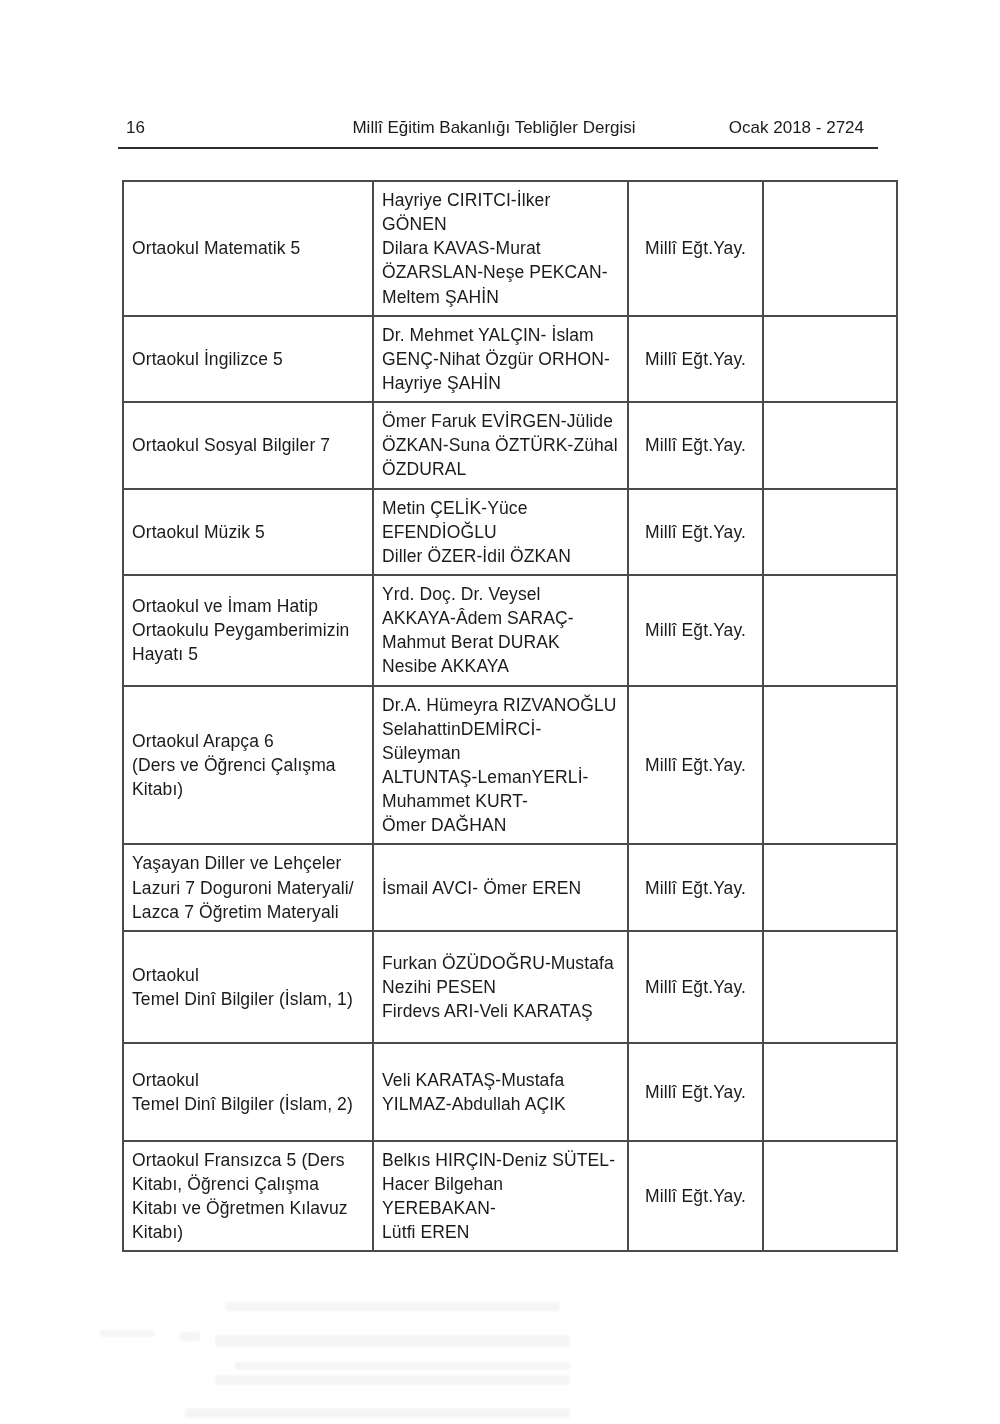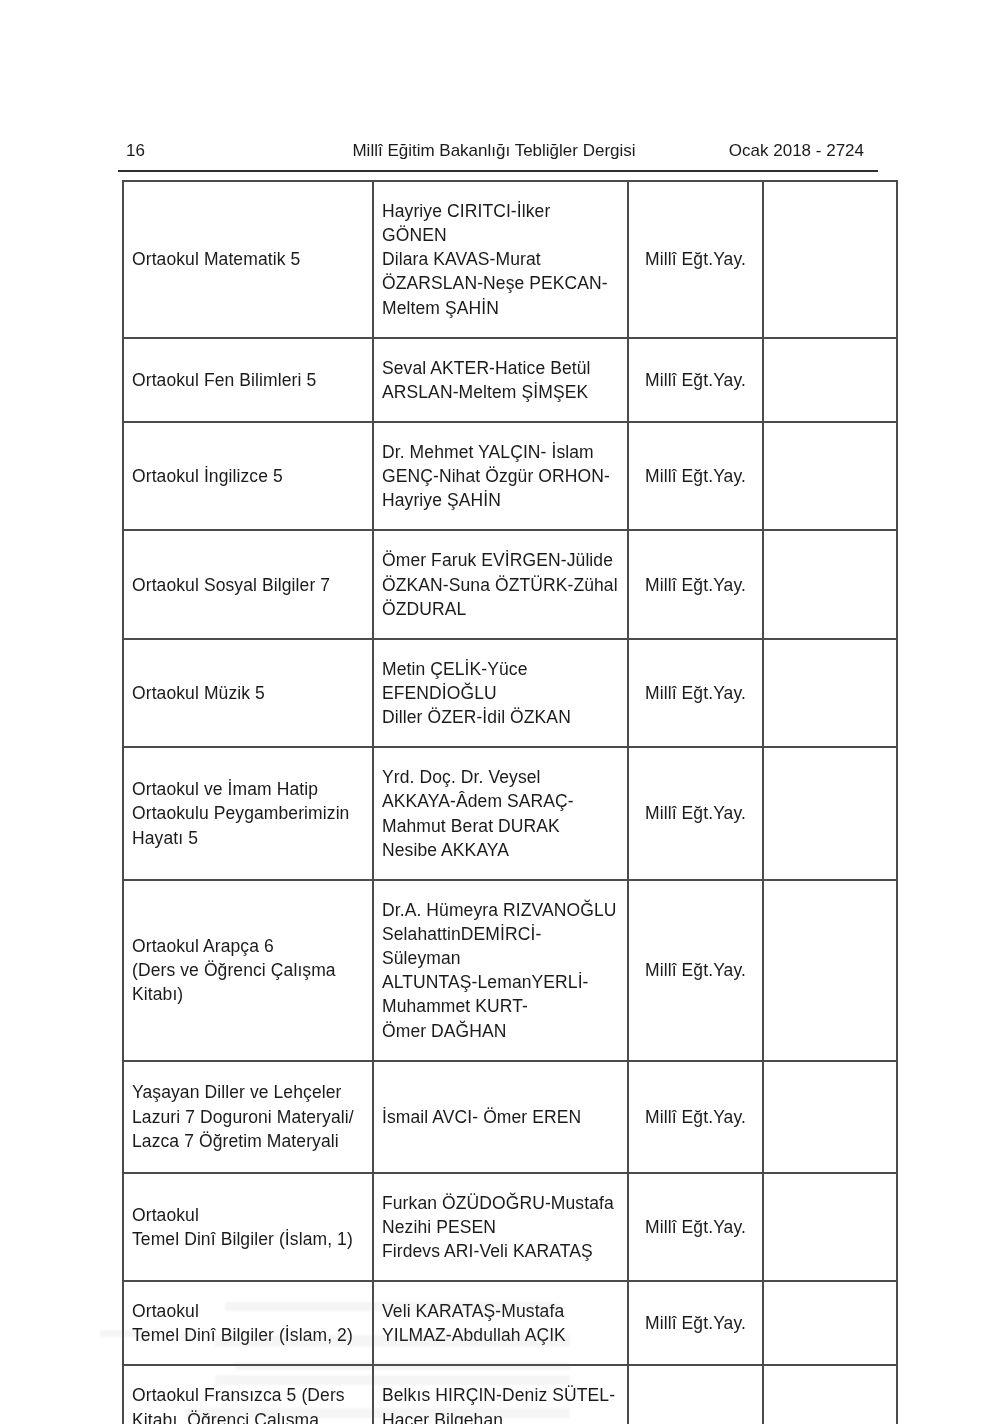--- a/index.html
+++ b/index.html
@@ -19,21 +19,20 @@
     position: absolute;
     left: 118px;
     top: 118px;
     width: 760px;
     display: flex;
     justify-content: space-between;
     align-items: flex-start;
     font-size: 17px;
     padding-bottom: 9px;
     border-bottom: 2.5px solid #2e2e2e;
-    margin-top: 23px;
   }
   .page-header .title {
     position: absolute;
     left: 0;
     right: 8px;
     text-align: center;
   }
   .page-header .pagenum { position: relative; z-index: 1; padding-left: 8px; }
   .page-header .issue   { position: relative; z-index: 1; padding-right: 14px; }
 
@@ -43,21 +42,21 @@
     top: 180px;
     border-collapse: collapse;
     table-layout: fixed;
     font-size: 17.5px;
     line-height: 1.38;
   }
   table.book-table td {
     border: 2px solid #4b4b4b;
     vertical-align: middle;
     white-space: pre-line;
-    padding: 17px 8px;
+    padding: 6px 8px;
     letter-spacing: 0.1px;
   }
   td.c1 { width: 232px; padding-left: 13px; border-radius: 22px; }
   td.c2 { width: 237px; padding-left: 13px; }
   td.c3 { width: 117px; text-align: center; padding-left: 4px; padding-right: 4px; }
   td.c4 { width: 116px; }
 
   tr:nth-child(1)  { height: 100px; }
   tr:nth-child(2)  { height: 60px; }
   tr:nth-child(3)  { height: 77px; }
@@ -98,27 +97,20 @@
     <tr>
       <td class="c1">Ortaokul Matematik 5</td>
       <td class="c2">Hayriye CIRITCI-İlker GÖNEN
 Dilara KAVAS-Murat
 ÖZARSLAN-Neşe PEKCAN-
 Meltem ŞAHİN</td>
       <td class="c3">Millî Eğt.Yay.</td>
       <td class="c4"></td>
     </tr>
     <tr>
-      <td class="c1">Ortaokul Fen Bilimleri 5</td>
-      <td class="c2">Seval AKTER-Hatice Betül
-ARSLAN-Meltem ŞİMŞEK</td>
-      <td class="c3">Millî Eğt.Yay.</td>
-      <td class="c4"></td>
-    </tr>
-    <tr>
       <td class="c1">Ortaokul İngilizce 5</td>
       <td class="c2">Dr. Mehmet YALÇIN- İslam
 GENÇ-Nihat Özgür ORHON-
 Hayriye ŞAHİN</td>
       <td class="c3">Millî Eğt.Yay.</td>
       <td class="c4"></td>
     </tr>
     <tr>
       <td class="c1">Ortaokul Sosyal Bilgiler 7</td>
       <td class="c2">Ömer Faruk EVİRGEN-Jülide

